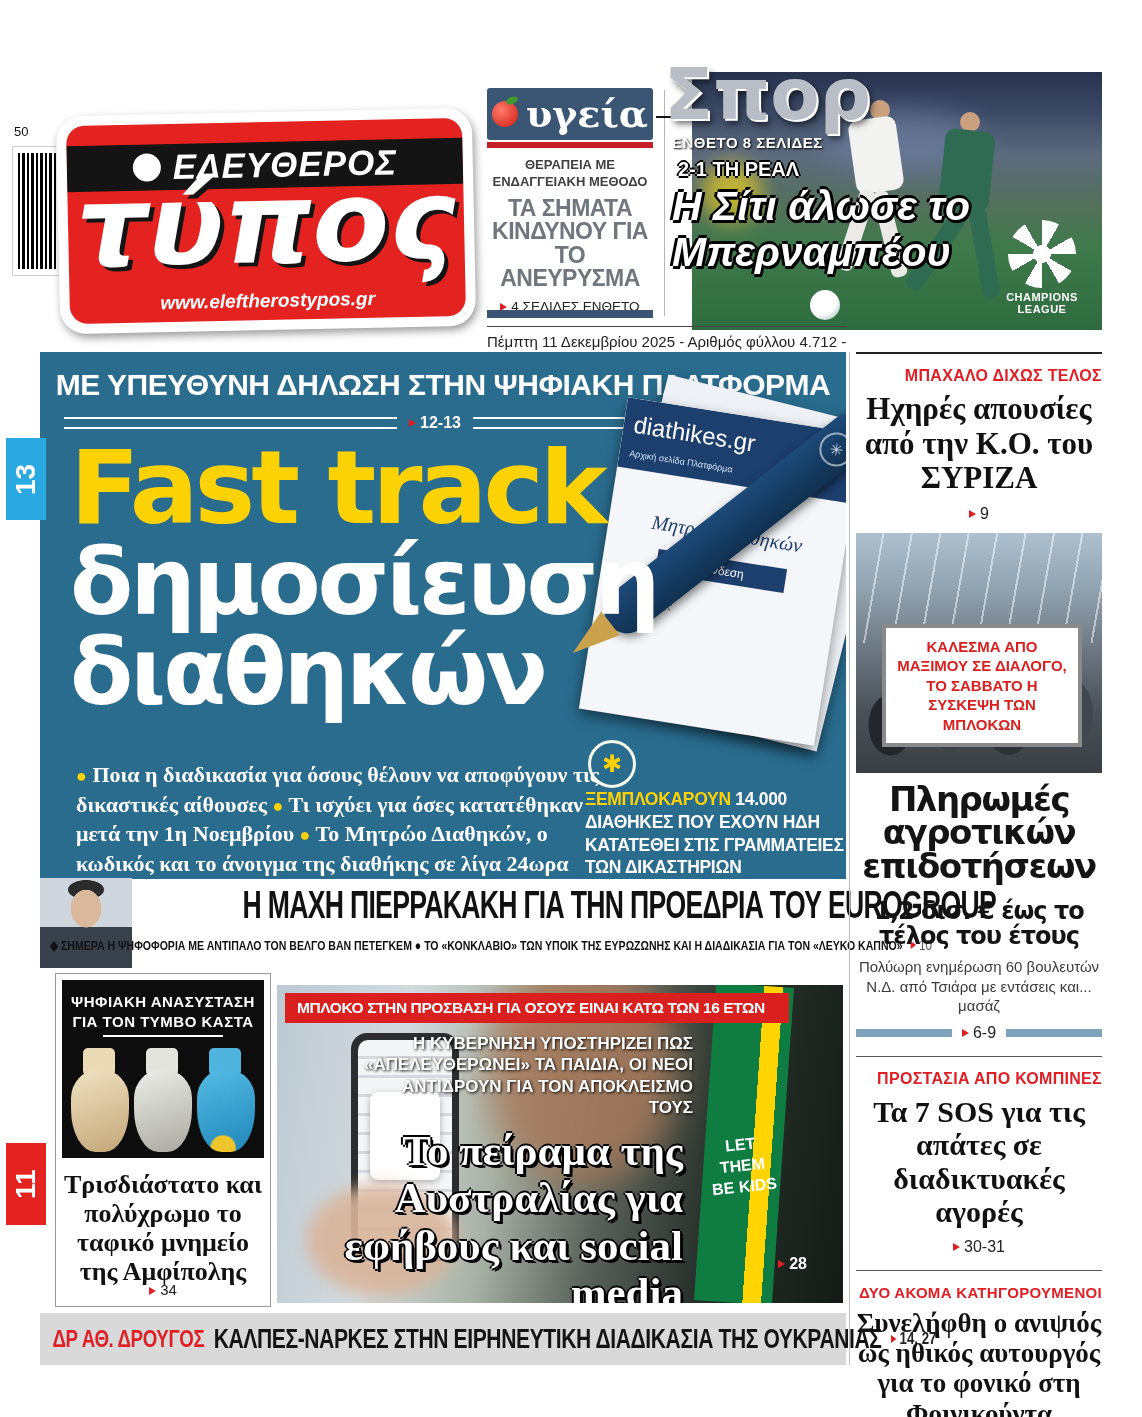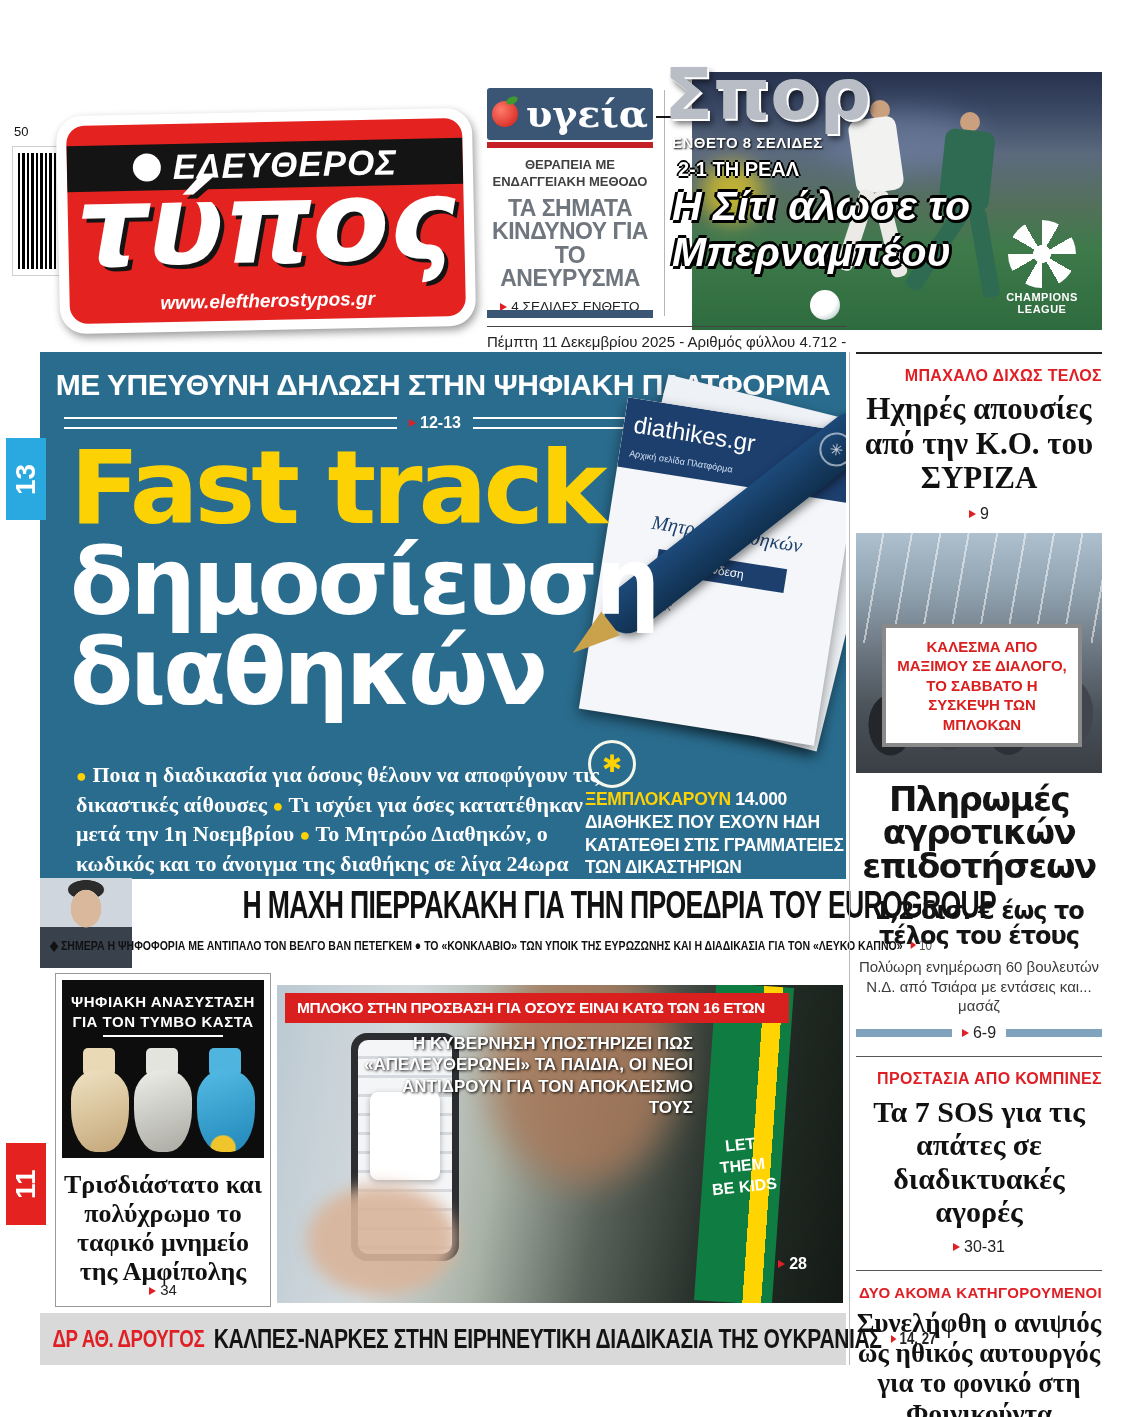--- a/index.html
+++ b/index.html
@@ -367,20 +367,21 @@
       <div class="aus-screen">
         <div class="aus-dialog"></div>
       </div>
     </div>
     <div class="aus-hand"></div>
     <div class="pylon">
       <div class="pylon-text">LET THEM BE KIDS</div>
     </div>
     <div class="aus-banner">ΜΠΛΟΚΟ ΣΤΗΝ ΠΡΟΣΒΑΣΗ ΓΙΑ ΟΣΟΥΣ ΕΙΝΑΙ ΚΑΤΩ ΤΩΝ 16 ΕΤΩΝ</div>
     <div class="aus-deck">Η ΚΥΒΕΡΝΗΣΗ ΥΠΟΣΤΗΡΙΖΕΙ ΠΩΣ «ΑΠΕΛΕΥΘΕΡΩΝΕΙ» ΤΑ ΠΑΙΔΙΑ, ΟΙ ΝΕΟΙ ΑΝΤΙΔΡΟΥΝ ΓΙΑ ΤΟΝ ΑΠΟΚΛΕΙΣΜΟ ΤΟΥΣ</div>
+    <div class="aus-headline">Το πείραμα της Αυστραλίας για εφήβους και social media</div>
     <div class="aus-page">
         <span class="arr arr-sm"></span>
         <span>28</span>
       </div>
   </div>
 
   <div class="abs strip">
     <div class="strip-inner">
       <span class="strip-author">ΔΡ ΑΘ. ΔΡΟΥΓΟΣ</span>
       <span class="strip-head">ΚΑΛΠΕΣ-ΝΑΡΚΕΣ ΣΤΗΝ ΕΙΡΗΝΕΥΤΙΚΗ ΔΙΑΔΙΚΑΣΙΑ ΤΗΣ ΟΥΚΡΑΝΙΑΣ</span>

